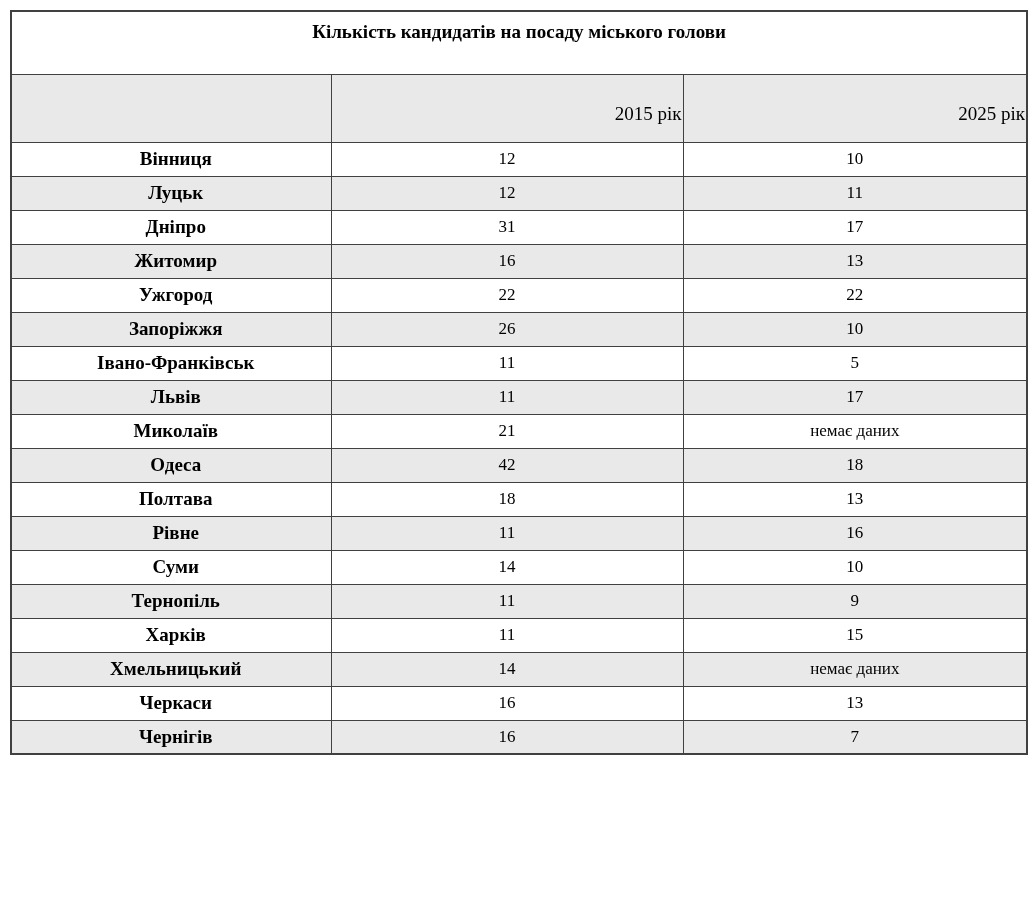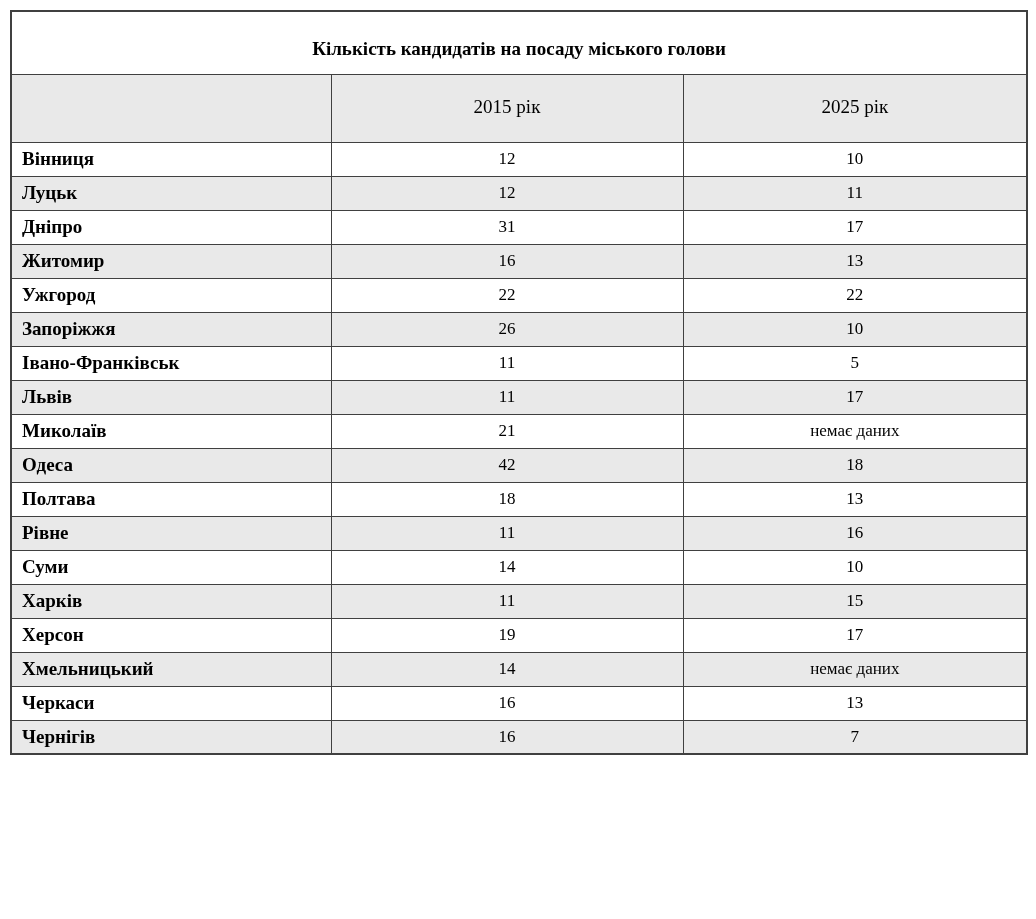--- a/index.html
+++ b/index.html
@@ -28,37 +28,37 @@
   }
   table.candidates td, table.candidates th {
     border: 1px solid var(--border-color);
     overflow: hidden;
   }
   td.title-cell {
     height: 63px;
     background: #fff;
     text-align: center;
     vertical-align: top;
-    padding-top: 26px;
+    padding-top: 9px;
     font-weight: bold;
     font-size: 19px;
   }
   tr.header-row td {
     height: 68px;
     background: var(--row-alt);
-    text-align: center;
+    text-align: right;
     vertical-align: top;
-    padding-top: 21px;
+    padding-top: 28px;
     font-weight: normal;
     font-size: 19px;
   }
   tbody.data tr { height: 34px; }
   tbody.data tr:nth-child(even) { background: var(--row-alt); }
   tbody.data td.city-cell {
-    text-align: left;
+    text-align: center;
     padding-left: 10px;
     font-weight: bold;
     font-size: 19px;
   }
   tbody.data td.value-cell {
     text-align: center;
     font-weight: normal;
     font-size: 17px;
   }
 </style>
@@ -142,28 +142,28 @@
         <td class="city-cell">Рівне</td>
         <td class="value-cell">11</td>
         <td class="value-cell">16</td>
       </tr>
       <tr>
         <td class="city-cell">Суми</td>
         <td class="value-cell">14</td>
         <td class="value-cell">10</td>
       </tr>
       <tr>
+        <td class="city-cell">Тернопіль</td>
+        <td class="value-cell">11</td>
+        <td class="value-cell">9</td>
+      </tr>
+      <tr>
         <td class="city-cell">Харків</td>
         <td class="value-cell">11</td>
         <td class="value-cell">15</td>
-      </tr>
-      <tr>
-        <td class="city-cell">Херсон</td>
-        <td class="value-cell">19</td>
-        <td class="value-cell">17</td>
       </tr>
       <tr>
         <td class="city-cell">Хмельницький</td>
         <td class="value-cell">14</td>
         <td class="value-cell">немає даних</td>
       </tr>
       <tr>
         <td class="city-cell">Черкаси</td>
         <td class="value-cell">16</td>
         <td class="value-cell">13</td>

